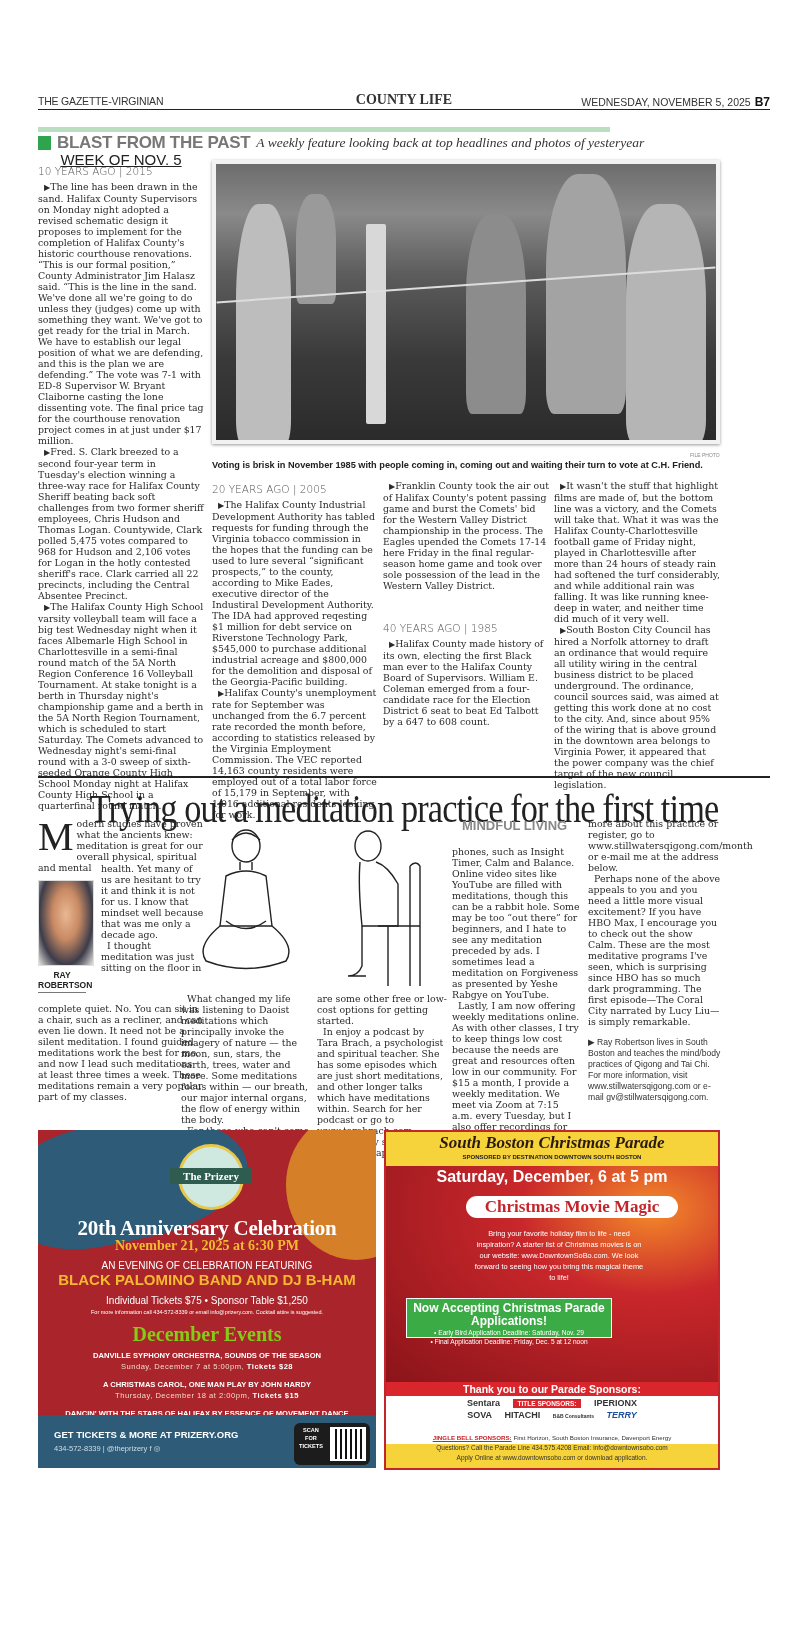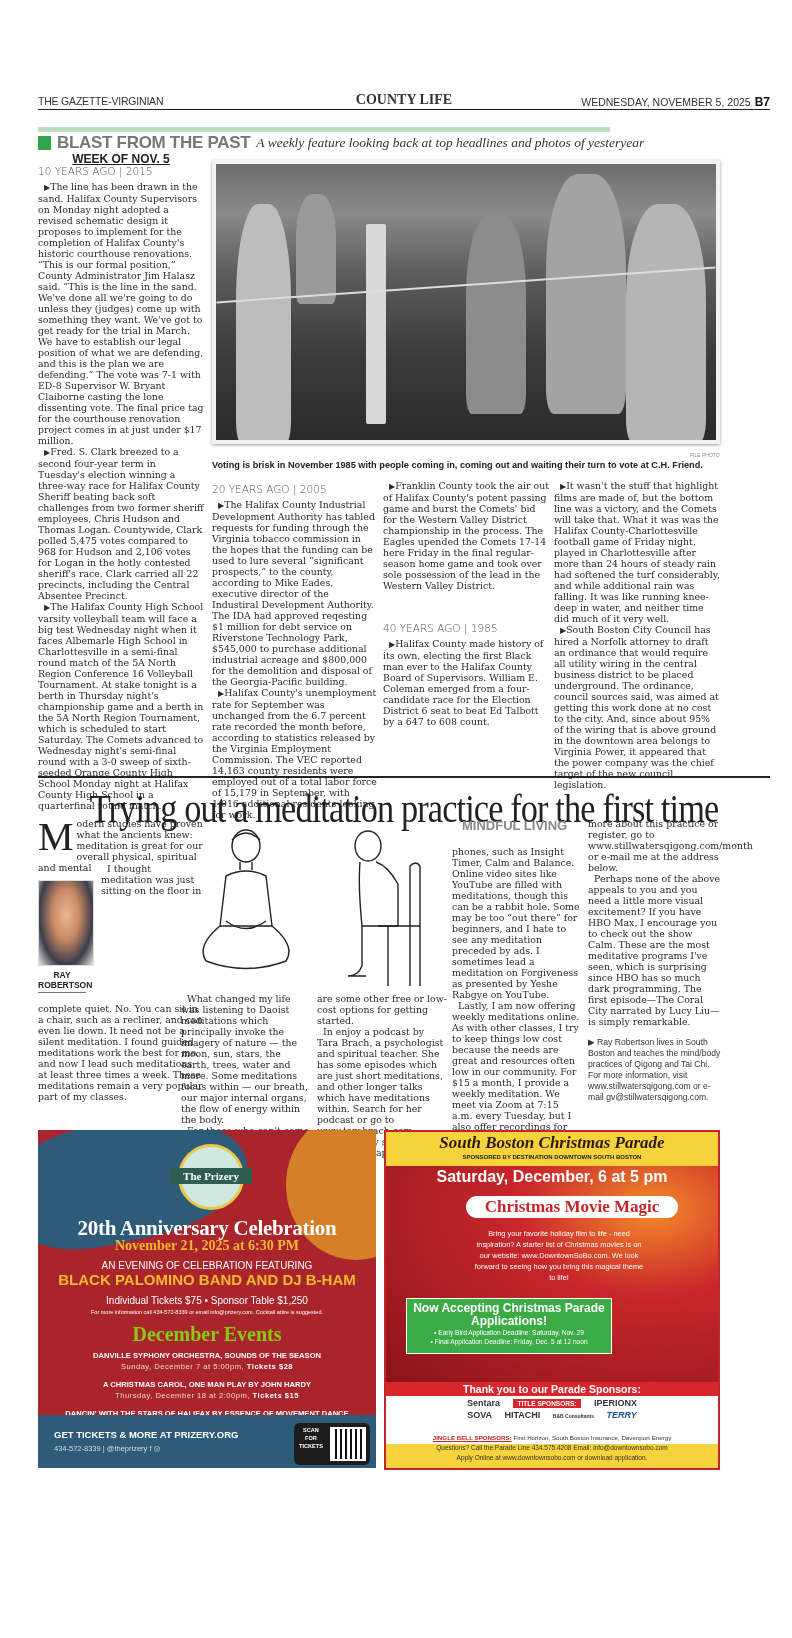--- a/index.html
+++ b/index.html
@@ -12,21 +12,21 @@
 .folio .r b{font-size:12px;color:#111;margin-left:4px}
 .greenbar{top:127px;left:38px;width:572px;height:5px;background:#b9dfc0}
 .blast{top:133px;left:38px;height:20px;display:flex;align-items:center;gap:6px}
 .blast .sq{width:13px;height:14px;background:#2fa44f}
 .blast .t{font-family:"Liberation Sans",sans-serif;font-weight:bold;font-size:17px;color:#777;letter-spacing:-0.3px}
 .blast .s{font-family:"Liberation Serif",serif;font-style:italic;font-size:13.5px;color:#333}
 .col{font-size:9.4px;line-height:11px;color:#2a2a2a;text-align:left}
 .col p{text-indent:6px}
 .col p .bul{font-size:8px}
 .sechead{text-align:left;font-family:"DejaVu Sans",sans-serif;font-size:10.5px;color:#555;font-weight:300;margin:6px 0 4px}
-.weekof{text-align:center;font-family:"Liberation Sans",sans-serif;font-weight:bold;font-size:12px;text-decoration:underline;color:#222}
+.weekof{text-align:center;font-family:"Liberation Sans",sans-serif;font-weight:normal;font-size:15px;text-decoration:underline;color:#222}
 .photo{top:160px;left:212px;width:508px;height:284px;border:4px solid #f2f2f2;box-shadow:0 1px 3px #999;background:linear-gradient(180deg,#6d6d6d 0%,#8a8a8a 18%,#5c5c5c 40%,#3a3a3a 70%,#2b2b2b 100%);overflow:hidden}
 .photo .fig{position:absolute;background:#cfcfcf;border-radius:40% 40% 10% 10%}
 .credit{top:452px;left:690px;font-family:"Liberation Sans",sans-serif;font-size:5px;color:#888}
 .caption{top:460px;left:212px;font-family:"Liberation Sans",sans-serif;font-weight:bold;font-size:9.2px;color:#222}
 .rule2{top:776px;left:38px;right:22px;height:1.5px;background:#222}
 .headline{top:786px;left:38px;width:732px;text-align:center;font-family:"Liberation Serif",serif;font-size:39px;color:#222;letter-spacing:-1px;transform:scaleX(0.88);transform-origin:center}
 .dropcap{float:left;font-size:40px;line-height:34px;margin:2px 3px 0 0;font-family:"Liberation Serif",serif;color:#222}
 .author{top:880px;left:38px;width:48px}
 .author .ph{width:56px;height:86px;background:radial-gradient(ellipse at 50% 40%,#e8b892 0%,#c98a64 35%,#3c3c4a 70%,#e9e6e0 100%);border:1px solid #ddd}
 .author .nm{font-family:"Liberation Sans",sans-serif;font-weight:bold;font-size:8.5px;text-align:center;line-height:10px;margin-top:4px;border-bottom:1px solid #777;padding-bottom:2px}
@@ -54,21 +54,21 @@
 .ad1 .qr .st{position:absolute;left:4px;top:3px;width:26px;font-size:5.6px;font-weight:bold;line-height:8px;text-align:center}
 .ad1 .qr .code{position:absolute;right:4px;top:4px;width:36px;height:34px;background:repeating-linear-gradient(90deg,#fff 0 3px,#111 3px 5px),#fff;border:2px solid #fff}
 .ad2{top:1130px;left:384px;width:336px;height:340px;border:2px solid #c4252a;background:#fff;overflow:hidden;font-family:"Liberation Sans",sans-serif;text-align:center}
 .ad2 .top{position:absolute;left:0;right:0;top:0;height:34px;background:#f6d23b}
 .ad2 .title{position:absolute;left:0;right:0;top:1px;font-family:"Liberation Serif",serif;font-style:italic;font-weight:bold;font-size:17px;color:#2a1a10}
 .ad2 .spon{position:absolute;left:0;right:0;top:22px;font-size:6px;font-weight:bold;color:#222}
 .ad2 .mid{position:absolute;left:0;right:0;top:34px;height:216px;background:radial-gradient(ellipse at 80% 20%,#f48a2a 0%,#c9272b 35%,#8a141a 100%)}
 .ad2 .date{position:absolute;left:0;right:0;top:36px;font-size:16px;font-weight:bold;color:#fff}
 .ad2 .cmm{position:absolute;left:80px;right:40px;top:64px;font-family:"Liberation Serif",serif;font-weight:bold;font-size:17px;color:#c4252a;background:#fff;border-radius:14px;padding:1px 0}
 .ad2 .body{position:absolute;left:88px;width:170px;top:96px;font-size:7.4px;line-height:11px;color:#fff}
-.ad2 .green{position:absolute;left:20px;top:166px;width:206px;height:56px;background:#3bab45;border:1px solid #fff;color:#fff}
+.ad2 .green{position:absolute;left:20px;top:166px;width:206px;height:40px;background:#3bab45;border:1px solid #fff;color:#fff}
 .ad2 .green .h{font-size:12px;font-weight:bold;line-height:13px;margin-top:3px}
 .ad2 .green .d{font-size:6.6px;line-height:9px}
 .ad2 .thanks{position:absolute;left:0;right:0;top:250px;height:14px;background:#d8262c;color:#fff;font-size:10.5px;font-weight:bold;line-height:14px}
 .ad2 .logos{position:absolute;left:40px;right:40px;top:265px;height:34px;font-size:9px;font-weight:bold;color:#333}
 .ad2 .logos span{display:inline-block;margin:1px 5px}
 .ad2 .ts{background:#d8262c;color:#fff;padding:1px 5px;font-size:6.5px}
 .ad2 .sp{position:absolute;left:4px;right:4px;font-size:6.2px;line-height:9px;color:#333}
 .ad2 .sp u{color:#c4252a;font-weight:bold}
 .ad2 .bot{position:absolute;left:0;right:0;bottom:0;height:24px;background:#f6d23b;font-size:6.5px;line-height:10px;color:#333;padding-top:2px}
 </style>
@@ -129,20 +129,21 @@
 <div class="abs headline">Trying out a meditation practice for the first time</div>
 
 <div class="abs col" style="top:818px;left:38px;width:166px">
   <span class="dropcap">M</span><span>odern studies have proven what the ancients knew: meditation is great for our overall physical, spiritual and mental</span>
 </div>
 <div class="abs author">
   <div class="ph"></div>
   <div class="nm">RAY ROBERTSON</div>
 </div>
 <div class="abs col" style="top:863px;left:101px;width:104px">
+  <div>health. Yet many of us are hesitant to try it and think it is not for us. I know that mindset well because that was me only a decade ago.</div>
   <p>I thought meditation was just sitting on the floor in</p>
 </div>
 <div class="abs col" style="top:1003px;left:38px;width:166px">
   <div>complete quiet. No. You can sit in a chair, such as a recliner, and can even lie down. It need not be a silent meditation. I found guided meditations work the best for me, and now I lead such meditations at least three times a week. These meditations remain a very popular part of my classes.</div>
 </div>
 
 <svg class="abs" style="top:826px;left:186px" width="120" height="150" viewBox="0 0 120 150">
   <g fill="none" stroke="#222" stroke-width="1.4">
     <ellipse cx="60" cy="20" rx="14" ry="16"></ellipse>
     <path d="M46 14 Q60 0 74 14"></path>

